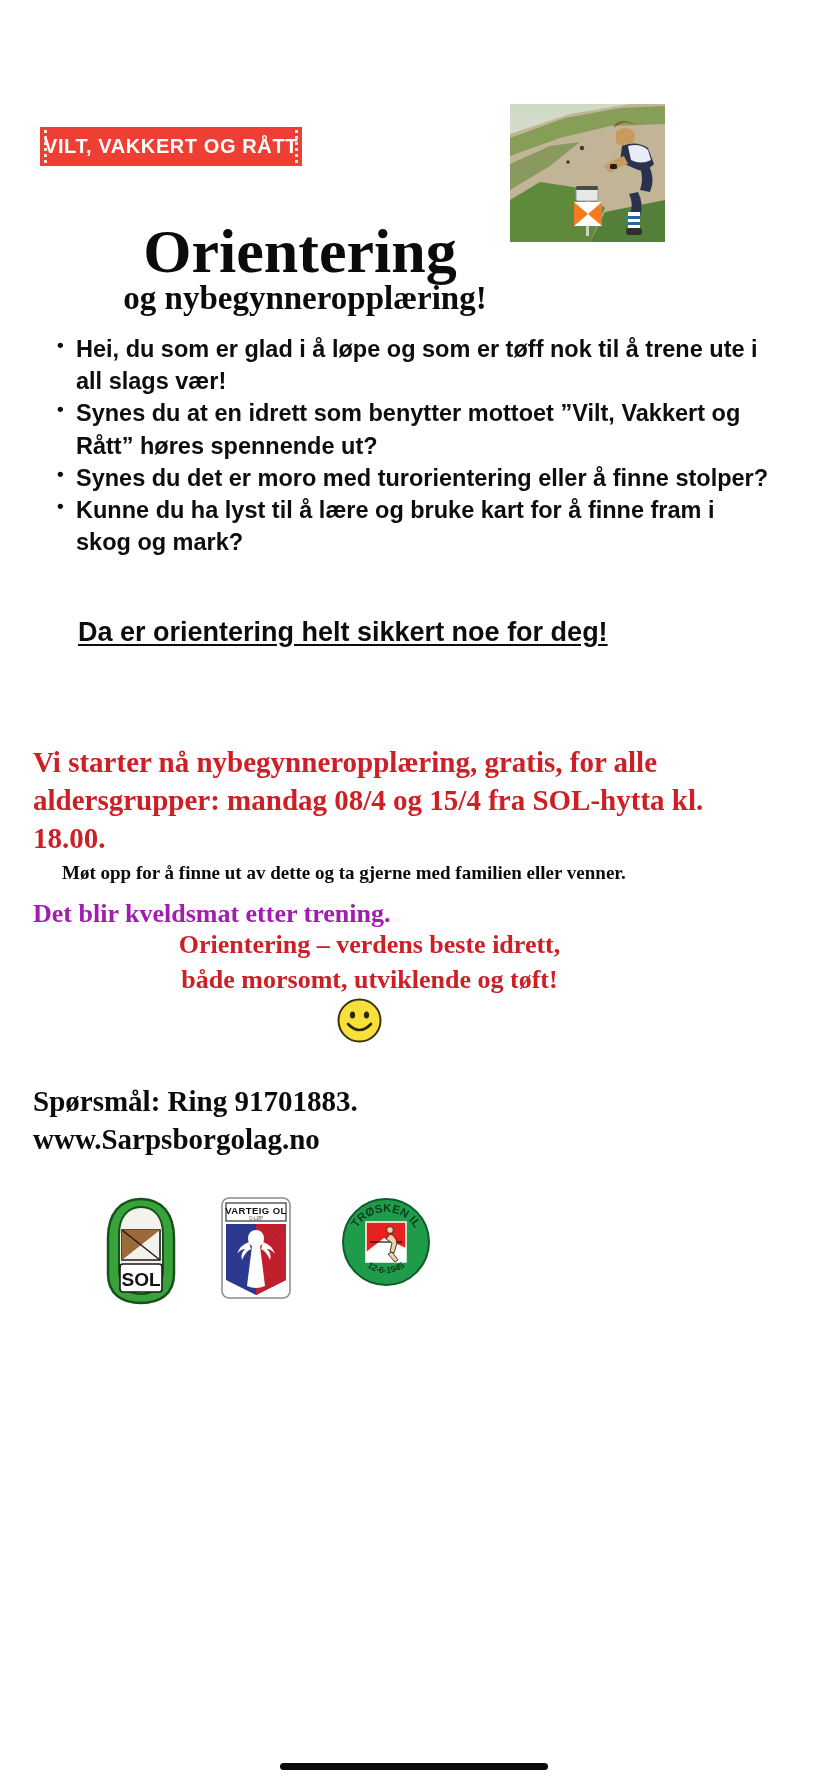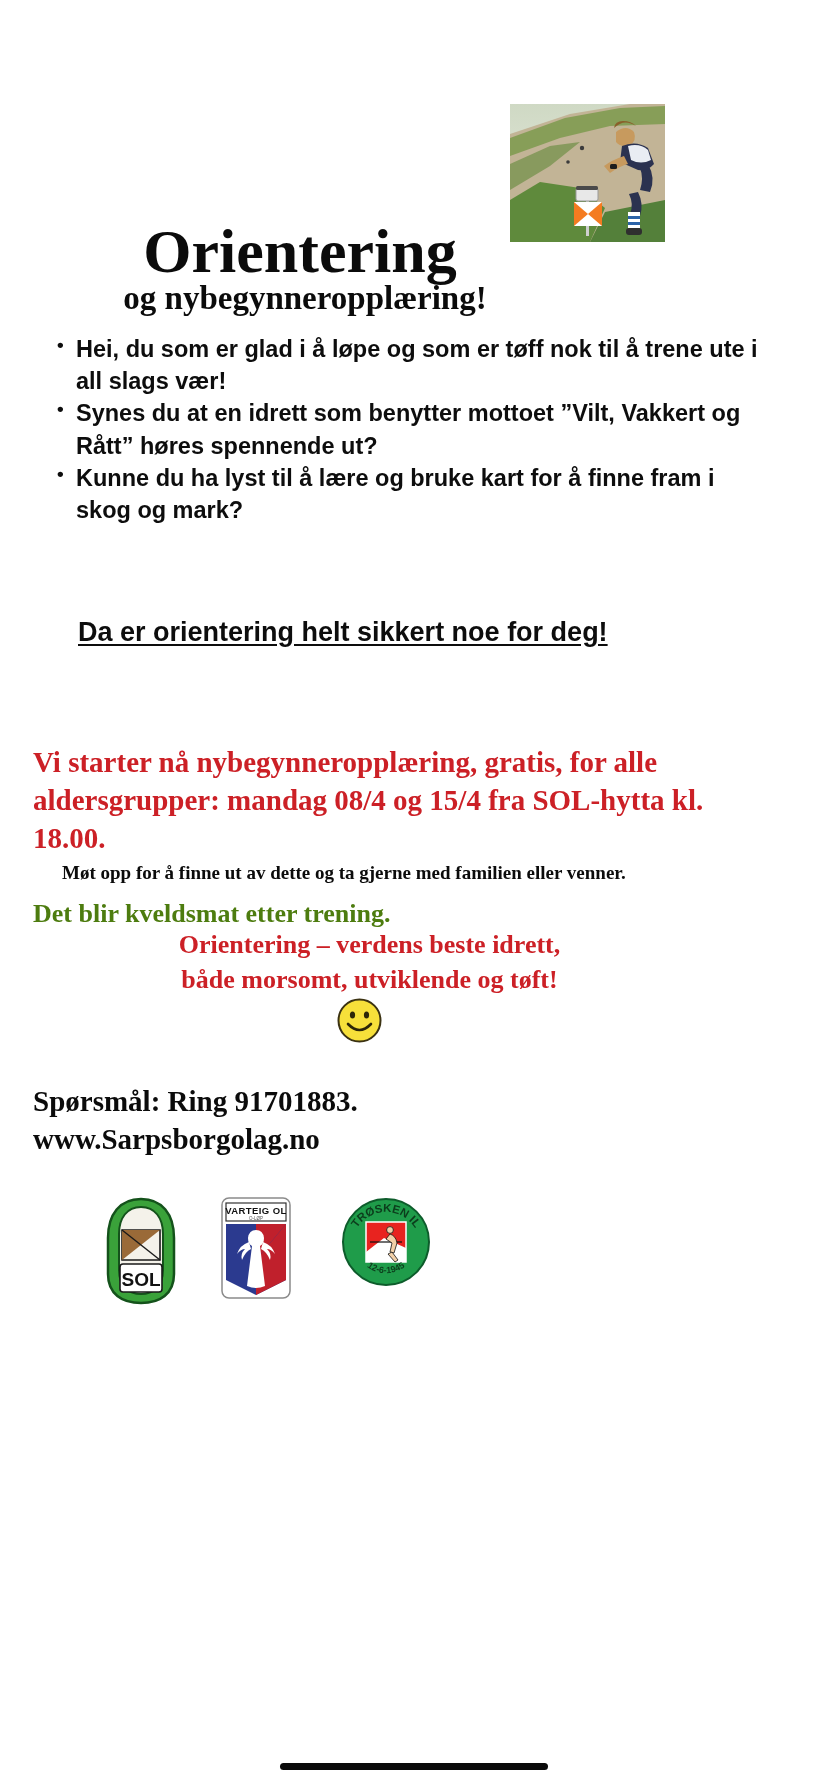--- a/index.html
+++ b/index.html
@@ -168,21 +168,21 @@
   }
   .note-big {
     position: absolute;
     left: 33px;
     top: 872px;
     width: 730px;
     font-family: "Liberation Serif", serif;
     font-weight: bold;
     font-size: 26px;
     line-height: 1.2;
-    color: #4d7c0f;
+    color: #a21caf;
   }
 
   
   .slogan {
     position: absolute;
     left: 0;
     top: 928px;
     width: 739px;
     text-align: center;
     font-family: "Liberation Serif", serif;
@@ -241,20 +241,23 @@
     height: 7px;
     border-radius: 4px;
     background: #0a0a0a;
   }
 </style>
 </head>
 <body>
 
 <div class="page">
 
+  <div class="banner">
+    <span class="banner-text">VILT, VAKKERT OG RÅTT</span>
+  </div>
 
   <div class="photo">
     <svg width="155" height="138" viewBox="0 0 155 138">
       <defs>
         <linearGradient id="skyG" x1="0" y1="0" x2="0" y2="1">
           <stop offset="0%" stop-color="#cfd9c4"></stop>
           <stop offset="100%" stop-color="#eceee4"></stop>
         </linearGradient>
       </defs>
       <rect width="155" height="138" fill="url(#skyG)"></rect>
@@ -287,20 +290,21 @@
       <rect x="100" y="60" width="7" height="5" rx="1.5" fill="#1d1d1d"></rect>
     </svg>
   </div>
 
   <h1 class="title">Orientering</h1>
   <h2 class="subtitle">og nybegynneropplæring!</h2>
 
   <ul class="bullets">
     <li>Hei, du som er glad i å løpe og som er tøff nok til å trene ute i all slags vær!</li>
     <li>Synes du at en idrett som benytter mottoet ”Vilt, Vakkert og Rått” høres spennende ut?</li>
+    <li>Synes du det er moro med turorientering eller å finne stolper?</li>
     <li>Kunne du ha lyst til å lære og bruke kart for å finne fram i skog og mark?</li>
   </ul>
 
   <div class="callout">
     <span>Da er orientering helt sikkert noe for deg!</span>
   </div>
 
   <p class="announce">Vi starter nå nybegynneropplæring, gratis, for alle aldersgrupper: mandag 08/4 og 15/4 fra SOL-hytta kl. 18.00.</p>
 
   <p class="note-small">Møt opp for å finne ut av dette og ta gjerne med familien eller venner.</p>

